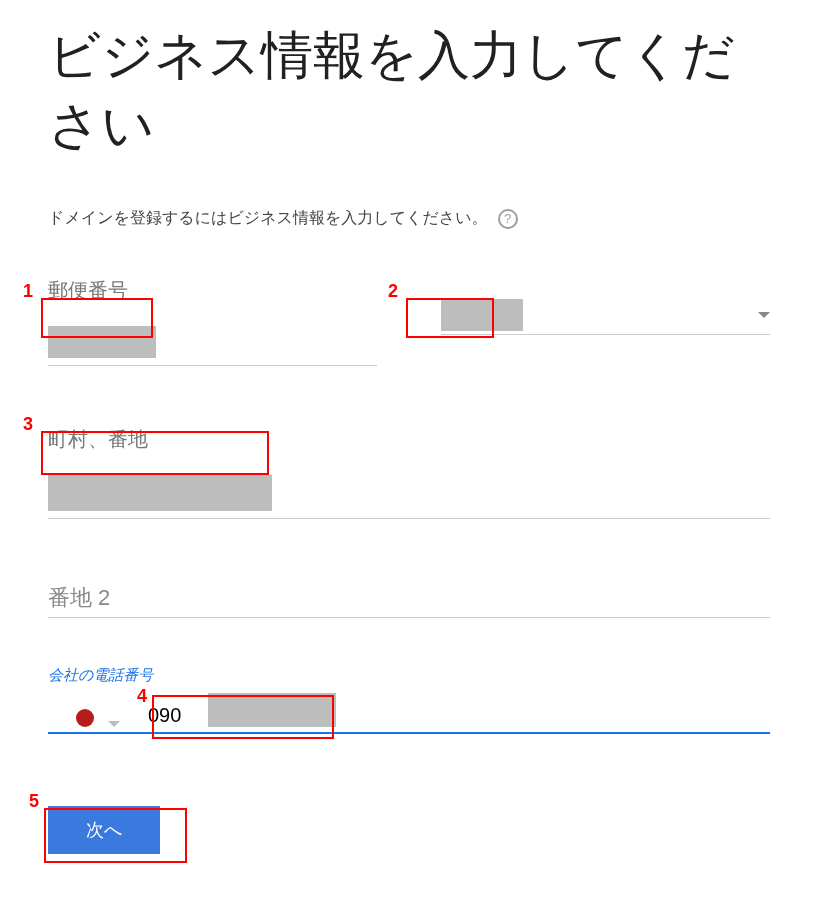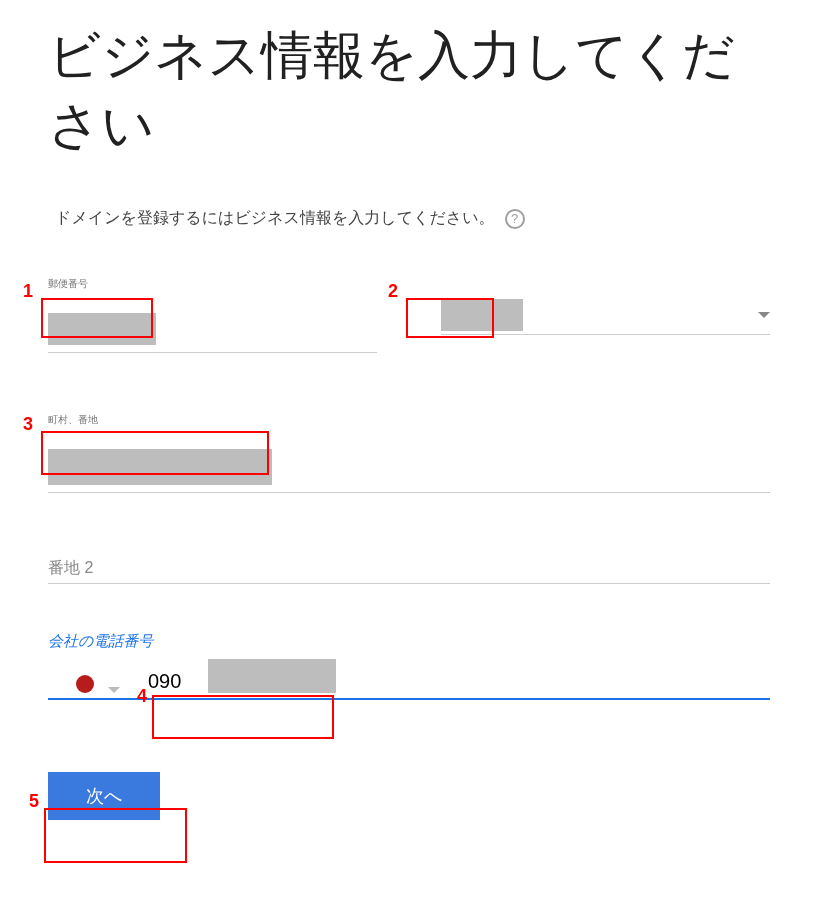--- a/index.html
+++ b/index.html
@@ -19,21 +19,20 @@
       font-size: 52px;
       font-weight: 400;
       color: #212121;
       line-height: 1.35;
       margin-bottom: 48px;
     }
     .subtitle-row {
       display: flex;
       align-items: center;
       margin-bottom: 48px;
-      margin-left: 7px;
     }
     .subtitle {
       font-size: 16px;
       color: #444;
     }
     .help-icon {
       width: 20px;
       height: 20px;
       border: 2px solid #9e9e9e;
       border-radius: 50%;
@@ -52,21 +51,21 @@
       position: relative;
       margin-bottom: 60px;
     }
     .field-group.half {
       flex: 1;
     }
     .field-group.full {
       width: 100%;
     }
     .field-label {
-      font-size: 10px;
+      font-size: 20px;
       color: #777;
       margin-bottom: 22px;
       display: block;
     }
     .field-input-wrap {
       position: relative;
       border-bottom: 1px solid #ccc;
       padding-bottom: 3px;
     }
     .redaction {
@@ -82,21 +81,21 @@
       width: 0;
       height: 0;
       border-left: 6px solid transparent;
       border-right: 6px solid transparent;
       border-top: 6px solid #888;
     }
     .address2-input {
       border: none;
       border-bottom: 1px solid #ccc;
       width: 100%;
-      font-size: 16px;
+      font-size: 22px;
       color: #888;
       padding: 6px 0;
       background: transparent;
       outline: none;
     }
     .address2-input::placeholder {
       color: #888;
     }
     .phone-section {
       margin-top: 12px;

